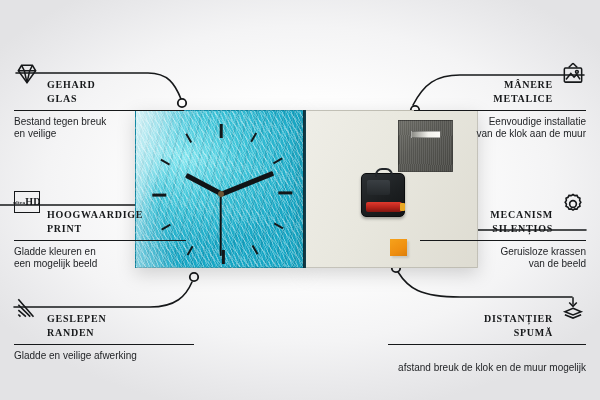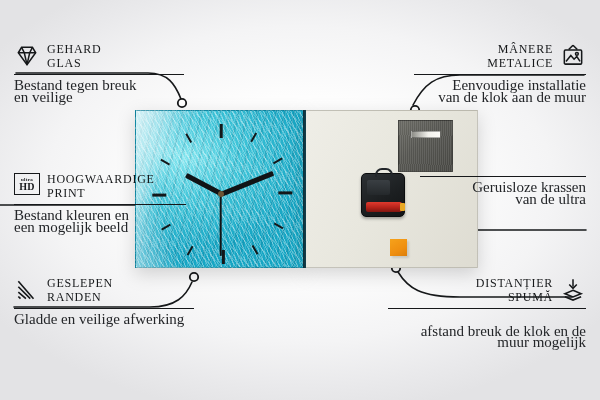--- a/index.html
+++ b/index.html
@@ -127,44 +127,45 @@
   .callout { position: absolute; width: 190px; }
   .callout.left  { text-align: left; }
   .callout.right { text-align: right; }
 
   .co-head {
     display: flex; align-items: center; gap: 7px;
   }
   .callout.right .co-head { justify-content: flex-end; }
   .co-title {
     font-family: "Liberation Serif", serif;
-    font-size: 12px;
-    font-weight: normal;
+    font-size: 10px;
+    font-weight: bold;
     letter-spacing: 0.75px;
     line-height: 14px;
     color: #16181a;
     text-transform: uppercase;
+    margin-top: 36px;
   }
   .co-rule {
     height: 1px;
     background: #16181a;
     margin: 4px 0 5px 0;
   }
   .co-sub {
-    font-family: Liberation Serif, serif;
-    font-size: 15px;
+    font-family: Liberation Sans, sans-serif;
+    font-size: 10px;
     line-height: 11.6px;
     color: #232528;
   }
   .co-icon { width: 26px; height: 26px; flex: 0 0 26px; color: #16181a; }
   .co-icon svg { display: block; width: 26px; height: 26px; }
 
   .hd-box {
     width: 26px; height: 22px; border: 1.6px solid #16181a;
-    display: flex; flex-direction: column; align-items: center;
+    display: flex; align-items: center;
     justify-content: center; line-height: 1;
   }
   .hd-ultra { font-size: 5px; font-weight: bold; letter-spacing: 0.3px; }
   .hd-hd { font-size: 10px; font-weight: bold; letter-spacing: 0.3px; }
 </style>
 </head>
 <body>
 
 <div id="stage">
 
@@ -259,21 +260,21 @@
           <span class="hd-hd">HD</span>
         </span>
       </span>
       <span class="co-title">
         <span>HOOGWAARDIGE</span><br>
         <span>PRINT</span>
       </span>
     </div>
     <div class="co-rule"></div>
     <div class="co-sub">
-      <span>Bestand kleuren en</span><br>
+      <span>Gladde kleuren en</span><br>
       <span>een mogelijk beeld</span>
     </div>
   </div>
 
   <div class="callout left" id="co-2" style="left:14px; top:276px; width:180px;">
     <div class="co-head">
       <span class="co-icon">
         <svg viewBox="0 0 24 24" fill="none" stroke="currentColor" stroke-width="1.5">
           <path d="M4 4 L18 20 M4 9 L15 20 M4 14 L11 20 M4 18 L6 20"></path>
         </svg>
@@ -305,24 +306,36 @@
       </span>
     </div>
     <div class="co-rule"></div>
     <div class="co-sub">
       <span>Eenvoudige installatie</span><br>
       <span>van de klok aan de muur</span>
     </div>
   </div>
 
   <div class="callout right" id="co-4" style="left:420px; top:172px; width:166px;">
+    <div class="co-head">
+      <span class="co-title">
+        <span>MECANISM</span><br>
+        <span>SILENȚIOS</span>
+      </span>
+      <span class="co-icon">
+        <svg viewBox="0 0 24 24" fill="none" stroke="currentColor" stroke-width="1.5">
+          <path d="M12 3.2 l1.7 1.1 2-0.3 0.9 1.8 1.8 0.9 -0.3 2 1.1 1.7 -1.1 1.7 0.3 2 -1.8 0.9 -0.9 1.8 -2 -0.3 -1.7 1.1 -1.7 -1.1 -2 0.3 -0.9 -1.8 -1.8 -0.9 0.3 -2 -1.1 -1.7 1.1 -1.7 -0.3 -2 1.8 -0.9 0.9 -1.8 2 0.3 Z"></path>
+          <circle cx="12" cy="12" r="3.1"></circle>
+        </svg>
+      </span>
+    </div>
     <div class="co-rule"></div>
     <div class="co-sub">
       <span>Geruisloze krassen</span><br>
-      <span>van de ultra</span>
+      <span>van de beeld</span>
     </div>
   </div>
 
   <div class="callout right" id="co-5" style="left:388px; top:276px; width:198px;">
     <div class="co-head">
       <span class="co-title">
         <span>DISTANȚIER</span><br>
         <span>SPUMĂ</span>
       </span>
       <span class="co-icon">

